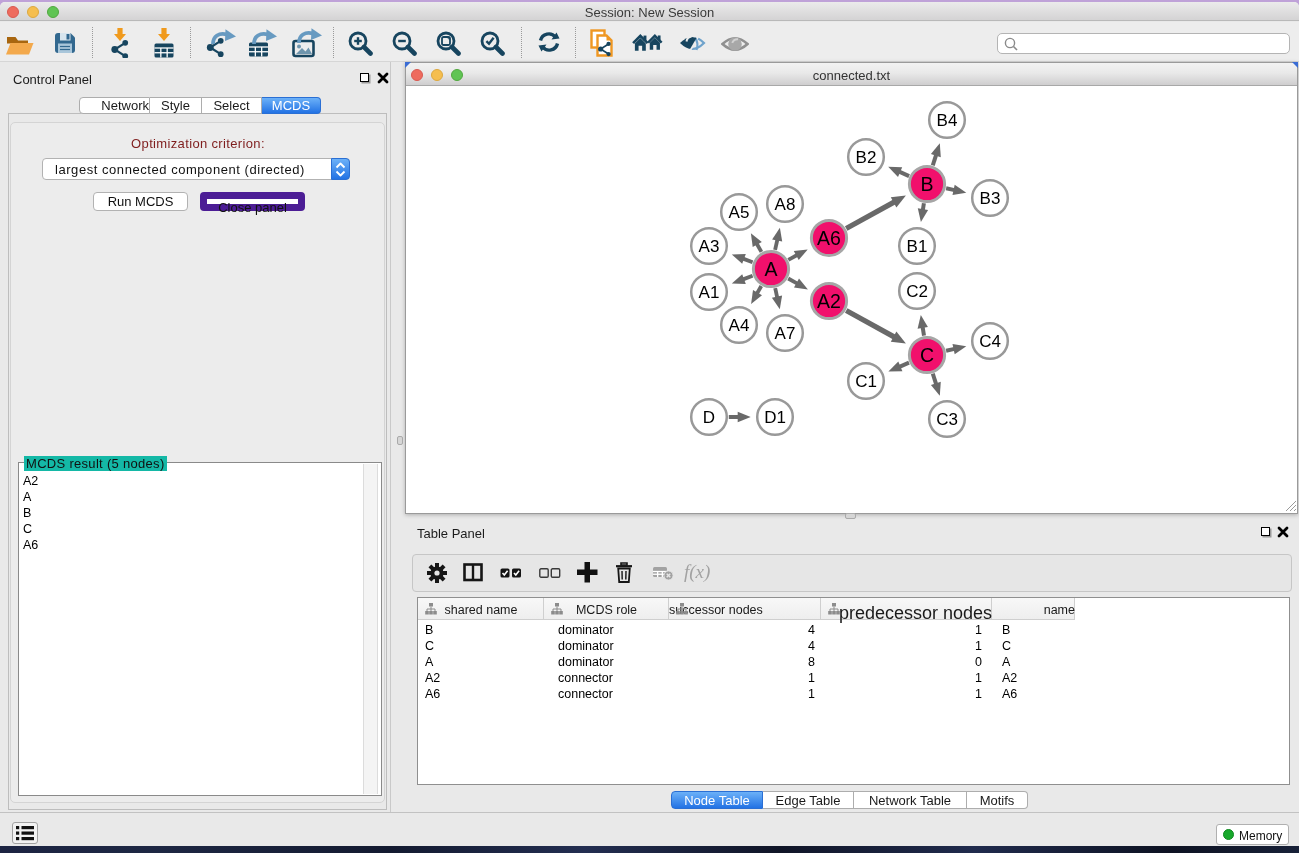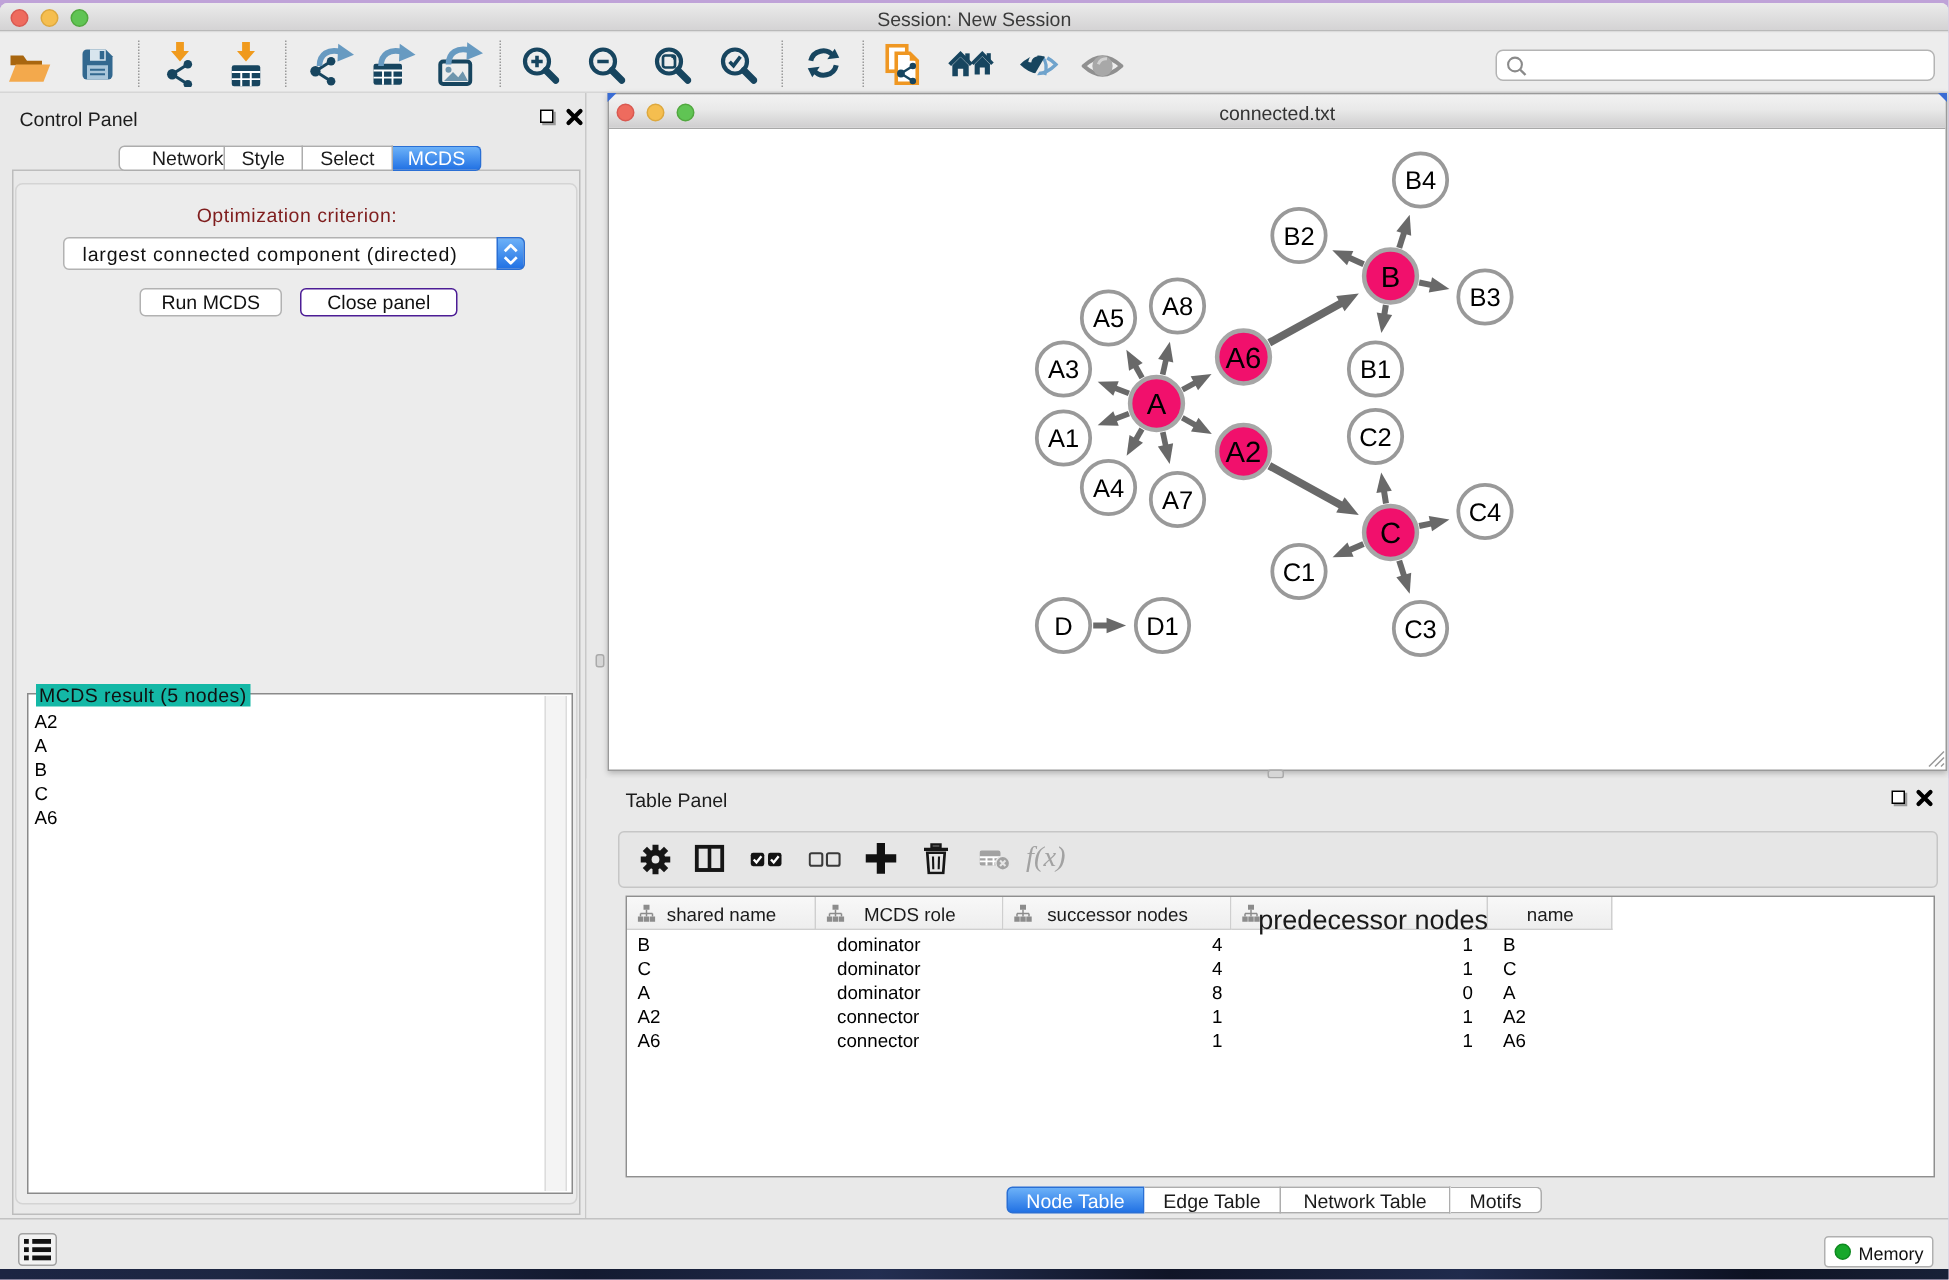--- a/index.html
+++ b/index.html
@@ -167,21 +167,21 @@
 <div class="abs" style="left:202px;top:97px;width:60px;height:17px;background:#fff;color:#1a1a1a;border:1px solid #adadad;border-left:none;font-size:13px;text-align:center;line-height:16px">Select</div>
 <div class="abs" style="left:262px;top:97px;width:59px;height:17px;background:linear-gradient(#6cb1f8,#2272e4);color:#fff;border:1px solid #2a6fd4;border-left:none;border-radius:0 4px 4px 0;font-size:13px;text-align:center;line-height:16px">MCDS</div>
 <div class="abs" style="left:0;top:136px;width:396px;text-align:center;font-size:13px;letter-spacing:0.35px;color:#7f1d1d">Optimization criterion:</div>
 <div class="abs" style="left:42px;top:158px;width:308px;height:22px;background:#fff;border:1px solid #b2b2b2;border-radius:4px"></div>
 <div class="abs" style="left:55px;top:162px;font-size:13px;letter-spacing:0.55px;color:#111">largest connected component (directed)</div>
 <div class="abs blue-grad" style="left:331px;top:158px;width:19px;height:22px;border-radius:0 4px 4px 0;border:1px solid #2a6fd4"></div>
 <svg class="abs" style="left:334px;top:162px" width="13" height="15" viewBox="0 0 13 15">
     <path d="M2.5 5.5 L6.5 1.5 L10.5 5.5 M2.5 9.5 L6.5 13.5 L10.5 9.5" fill="none" stroke="#fff" stroke-width="1.8" stroke-linejoin="round"></path>
   </svg>
 <div class="abs" style="left:93px;top:192px;width:95px;height:19px;background:#fff;border:1px solid #b2b2b2;border-radius:4px;font-size:13px;text-align:center;line-height:17px;color:#111">Run MCDS</div>
-<div class="abs" style="left:200px;top:192px;width:105px;height:19px;background:#fff;border:1px solid #4c1d95;border-radius:4px;font-size:13px;text-align:center;line-height:17px;color:#111">Close panel</div>
+<div class="abs" style="left:200px;top:192px;width:105px;height:19px;background:#fff;border:7px solid #4c1d95;border-radius:4px;font-size:13px;text-align:center;line-height:17px;color:#111">Close panel</div>
 <div class="abs" style="left:18px;top:462px;width:364px;height:334px;border:1px solid #8a8a8a;background:#fff"></div>
 <div class="abs" style="left:24px;top:456px;background:#14b8a6;padding:0 2px;font-size:13px;letter-spacing:0.3px;color:#111">MCDS result (5 nodes)</div>
 <div class="abs" style="left:363px;top:464px;width:15px;height:330px;background:#f4f4f4;border-left:1px solid #dcdcdc;border-right:1px solid #dcdcdc"></div>
 <div class="abs" style="left:23px;top:474px;font-size:12.5px;color:#000">A2</div>
 <div class="abs" style="left:23px;top:490px;font-size:12.5px;color:#000">A</div>
 <div class="abs" style="left:23px;top:506px;font-size:12.5px;color:#000">B</div>
 <div class="abs" style="left:23px;top:522px;font-size:12.5px;color:#000">C</div>
 <div class="abs" style="left:23px;top:538px;font-size:12.5px;color:#000">A6</div>
 <div class="abs" style="left:405px;top:62px;width:893px;height:452px;background:#fff;border:1px solid #9a9a9a;box-shadow:0 1px 4px rgba(0,0,0,0.25)"></div>
 <div class="abs" style="left:406px;top:63px;width:891px;height:23px;background:linear-gradient(#f2f2f2,#e9e9e9 45%,#cfcecf);border-bottom:1px solid #a8a8a8;border-radius:4px 4px 0 0"></div>
@@ -346,39 +346,39 @@
 <div class="abs" style="left:544px;top:598px;width:125px;height:22px;background:linear-gradient(#f8f8f8,#eee);border-right:1px solid #cfcfcf;border-bottom:1px solid #cfcfcf"></div>
 <div class="abs" style="left:544px;top:603px;width:125px;text-align:center;font-size:12.5px;color:#1a1a1a">MCDS role</div>
 <svg style="position:absolute;left:551px;top:603px" width="12" height="12" viewBox="0 0 12 12">
     <rect x="4" y="0" width="4" height="3.5" fill="#8c8c8c"></rect>
     <path d="M6 3.5 V6 M2 6 H10 M2 6 V8 M6 6 V8 M10 6 V8" stroke="#8c8c8c" stroke-width="1" fill="none"></path>
     <rect x="0.2" y="8" width="3.6" height="3.5" fill="#8c8c8c"></rect>
     <rect x="4.2" y="8" width="3.6" height="3.5" fill="#8c8c8c"></rect>
     <rect x="8.2" y="8" width="3.6" height="3.5" fill="#8c8c8c"></rect>
   </svg>
 <div class="abs" style="left:669px;top:598px;width:152px;height:22px;background:linear-gradient(#f8f8f8,#eee);border-right:1px solid #cfcfcf;border-bottom:1px solid #cfcfcf"></div>
-<div class="abs" style="left:669px;top:603px;width:152px;text-align:center;font-size:12.5px;color:#1a1a1a">successor nodes</div>
+<div class="abs" style="left:669px;top:603px;width:152px;font-size:12.5px;color:#1a1a1a">successor nodes</div>
 <svg style="position:absolute;left:676px;top:603px" width="12" height="12" viewBox="0 0 12 12">
     <rect x="4" y="0" width="4" height="3.5" fill="#8c8c8c"></rect>
     <path d="M6 3.5 V6 M2 6 H10 M2 6 V8 M6 6 V8 M10 6 V8" stroke="#8c8c8c" stroke-width="1" fill="none"></path>
     <rect x="0.2" y="8" width="3.6" height="3.5" fill="#8c8c8c"></rect>
     <rect x="4.2" y="8" width="3.6" height="3.5" fill="#8c8c8c"></rect>
     <rect x="8.2" y="8" width="3.6" height="3.5" fill="#8c8c8c"></rect>
   </svg>
 <div class="abs" style="left:821px;top:598px;width:171px;height:22px;background:linear-gradient(#f8f8f8,#eee);border-right:1px solid #cfcfcf;border-bottom:1px solid #cfcfcf"></div>
 <div class="abs" style="left:821px;top:603px;width:171px;text-align:right;font-size:18px;color:#1a1a1a">predecessor nodes</div>
 <svg style="position:absolute;left:828px;top:603px" width="12" height="12" viewBox="0 0 12 12">
     <rect x="4" y="0" width="4" height="3.5" fill="#8c8c8c"></rect>
     <path d="M6 3.5 V6 M2 6 H10 M2 6 V8 M6 6 V8 M10 6 V8" stroke="#8c8c8c" stroke-width="1" fill="none"></path>
     <rect x="0.2" y="8" width="3.6" height="3.5" fill="#8c8c8c"></rect>
     <rect x="4.2" y="8" width="3.6" height="3.5" fill="#8c8c8c"></rect>
     <rect x="8.2" y="8" width="3.6" height="3.5" fill="#8c8c8c"></rect>
   </svg>
 <div class="abs" style="left:992px;top:598px;width:83px;height:22px;background:linear-gradient(#f8f8f8,#eee);border-right:1px solid #cfcfcf;border-bottom:1px solid #cfcfcf"></div>
-<div class="abs" style="left:992px;top:603px;width:83px;text-align:center;font-size:12.5px;color:#1a1a1a">name</div>
+<div class="abs" style="left:992px;top:603px;width:83px;text-align:right;font-size:12.5px;color:#1a1a1a">name</div>
 <div class="abs" style="left:425px;top:623px;font-size:12.5px;color:#000">B</div>
 <div class="abs" style="left:558px;top:623px;font-size:12.5px;color:#000">dominator</div>
 <div class="abs" style="left:745px;top:623px;width:70px;text-align:right;font-size:12.5px;color:#000">4</div>
 <div class="abs" style="left:912px;top:623px;width:70px;text-align:right;font-size:12.5px;color:#000">1</div>
 <div class="abs" style="left:1002px;top:623px;font-size:12.5px;color:#000">B</div>
 <div class="abs" style="left:425px;top:639px;font-size:12.5px;color:#000">C</div>
 <div class="abs" style="left:558px;top:639px;font-size:12.5px;color:#000">dominator</div>
 <div class="abs" style="left:745px;top:639px;width:70px;text-align:right;font-size:12.5px;color:#000">4</div>
 <div class="abs" style="left:912px;top:639px;width:70px;text-align:right;font-size:12.5px;color:#000">1</div>
 <div class="abs" style="left:1002px;top:639px;font-size:12.5px;color:#000">C</div>

